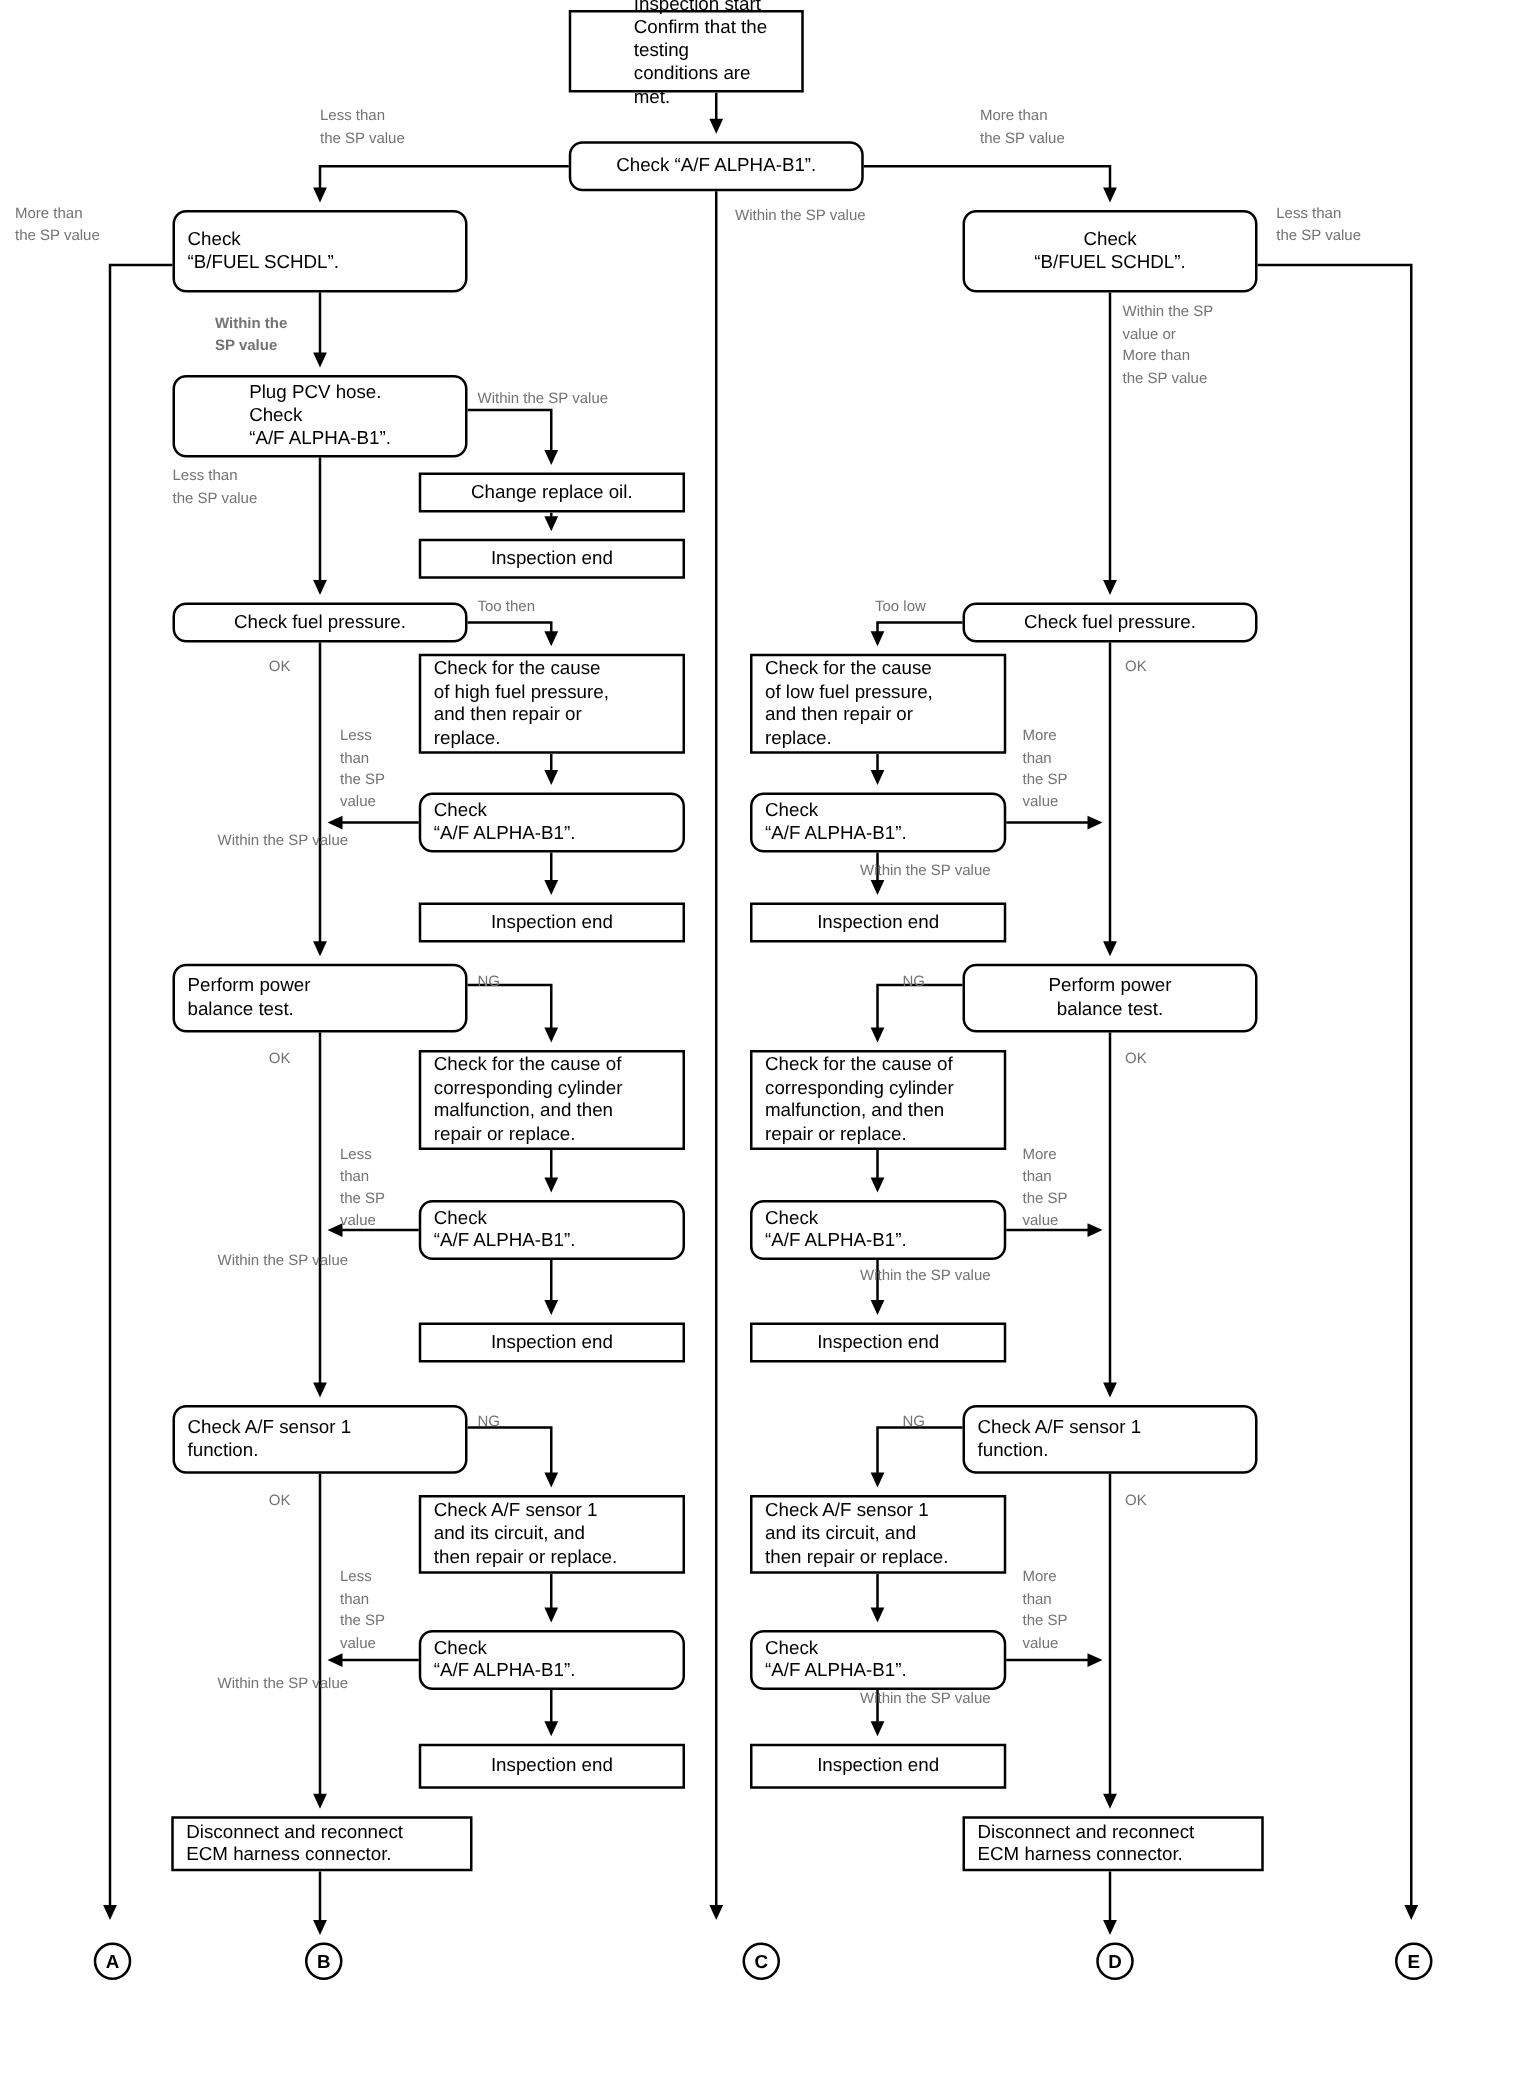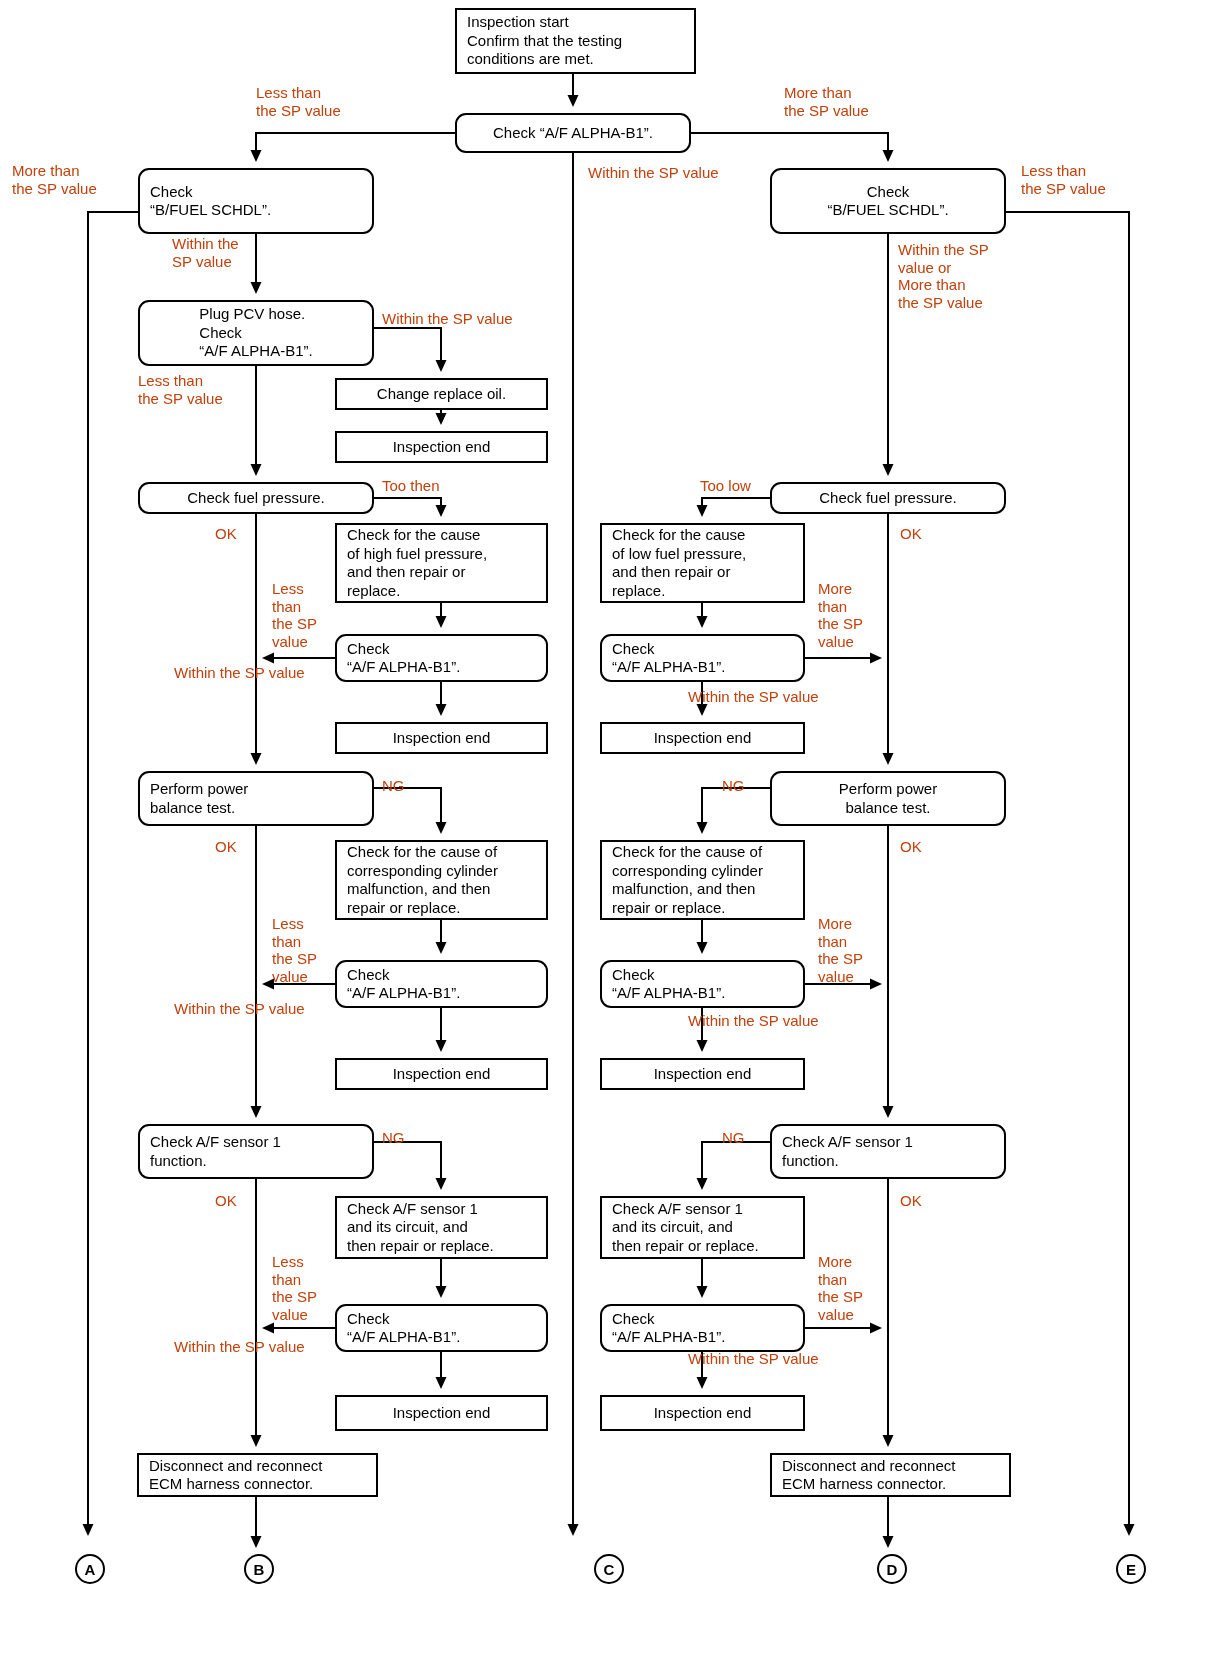--- a/index.html
+++ b/index.html
@@ -5,21 +5,21 @@
   html,body{margin:0;padding:0;background:#ffffff;}
   body{width:1216px;height:1660px;font-family:"Liberation Sans",sans-serif;}
   #chart{position:relative;width:1216px;height:1660px;overflow:hidden;background:#fff;}
   svg.layer{position:absolute;left:0;top:0;width:1216px;height:1660px;}
   .node{position:absolute;box-sizing:border-box;background:#fff;border:2.5px solid #000;
         display:flex;flex-direction:column;justify-content:center;}
   .node.round{border-radius:11px;}
   .node .txt{font-size:15px;line-height:18.5px;color:#000;padding:0 10px;white-space:pre-line;}
   .node.center .txt{text-align:center;}
   .node.left .txt{text-align:left;}
-  .elabel{position:absolute;font-size:15px;line-height:17.5px;color:#c2410c;white-space:pre-line;}
+  .elabel{position:absolute;font-size:12px;line-height:17.5px;color:#737373;white-space:pre-line;}
   .term{position:absolute;width:26px;height:26px;border:2.5px solid #000;border-radius:50%;
         background:#fff;display:flex;align-items:center;justify-content:center;}
   .term i{font-style:normal;font-size:15px;font-weight:bold;}
 </style>
 </head>
 <body>
 
 <div id="chart">
   <svg class="layer" id="edges" viewBox="0 0 1216 1660" preserveAspectRatio="none">
       <g>
@@ -189,21 +189,21 @@
       <g>
         <polyline points="702,1352 702,1378" fill="none" stroke="#000000" stroke-width="2"></polyline>
         <polygon points="702,1389 696.5,1377 707.5,1377" fill="#000000"></polygon>
       </g>
       <g>
         <polyline points="888,1497 888,1537" fill="none" stroke="#000000" stroke-width="2"></polyline>
         <polygon points="888,1548 882.5,1536 893.5,1536" fill="#000000"></polygon>
       </g>
     </svg>
   <div id="nodes">
-      <div class="node left" style="left: 455px; top: 8px; width: 241px; height: 66px;">
+      <div class="node left" style="left: 455px; top: 8px; width: 188px; height: 66px; padding-left: 40px;">
         <div class="txt">Inspection start
 Confirm that the testing
 conditions are met.</div>
       </div>
       <div class="node round center" style="left: 455px; top: 113px; width: 236px; height: 40px;">
         <div class="txt">Check “A/F ALPHA-B1”.</div>
       </div>
       <div class="node round left" style="left: 138px; top: 168px; width: 236px; height: 66px;">
         <div class="txt">Check
 “B/FUEL SCHDL”.</div>
@@ -333,21 +333,21 @@
   <div id="labels">
       <div class="elabel" style="left: 256px; top: 84px;">Less than
 the SP value</div>
       <div class="elabel" style="left: 784px; top: 84px;">More than
 the SP value</div>
       <div class="elabel" style="left: 12px; top: 162px;">More than
 the SP value</div>
       <div class="elabel" style="left: 588px; top: 164px;">Within the SP value</div>
       <div class="elabel" style="left: 1021px; top: 162px;">Less than
 the SP value</div>
-      <div class="elabel" style="left: 172px; top: 235px;">Within the
+      <div class="elabel" style="left: 172px; top: 250px; font-weight: bold;">Within the
 SP value</div>
       <div class="elabel" style="left: 898px; top: 241px;">Within the SP
 value or
 More than
 the SP value</div>
       <div class="elabel" style="left: 382px; top: 310px;">Within the SP value</div>
       <div class="elabel" style="left: 138px; top: 372px;">Less than
 the SP value</div>
       <div class="elabel" style="left: 382px; top: 477px;">Too then</div>
       <div class="elabel" style="left: 700px; top: 477px;">Too low</div>

